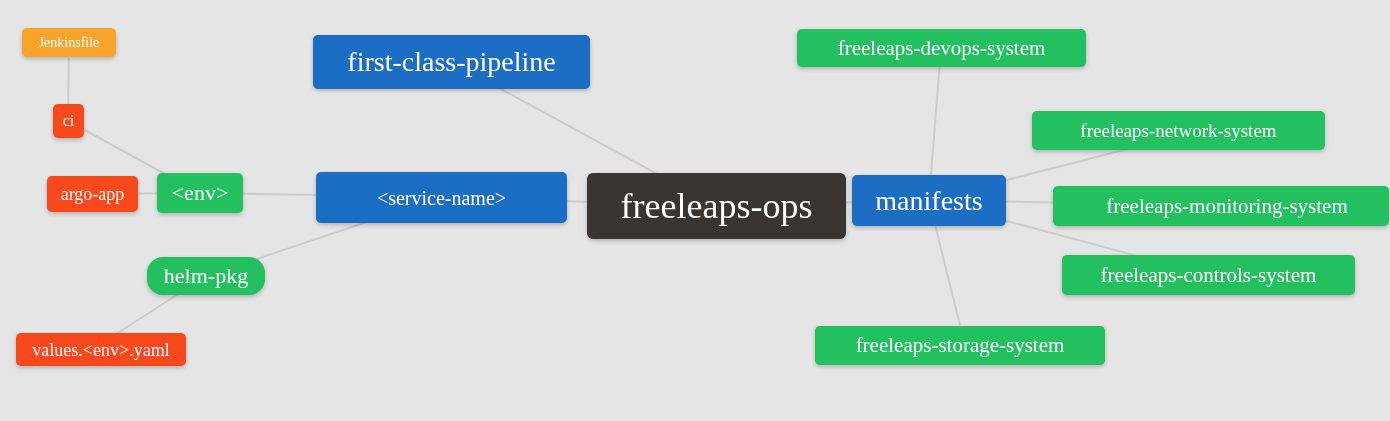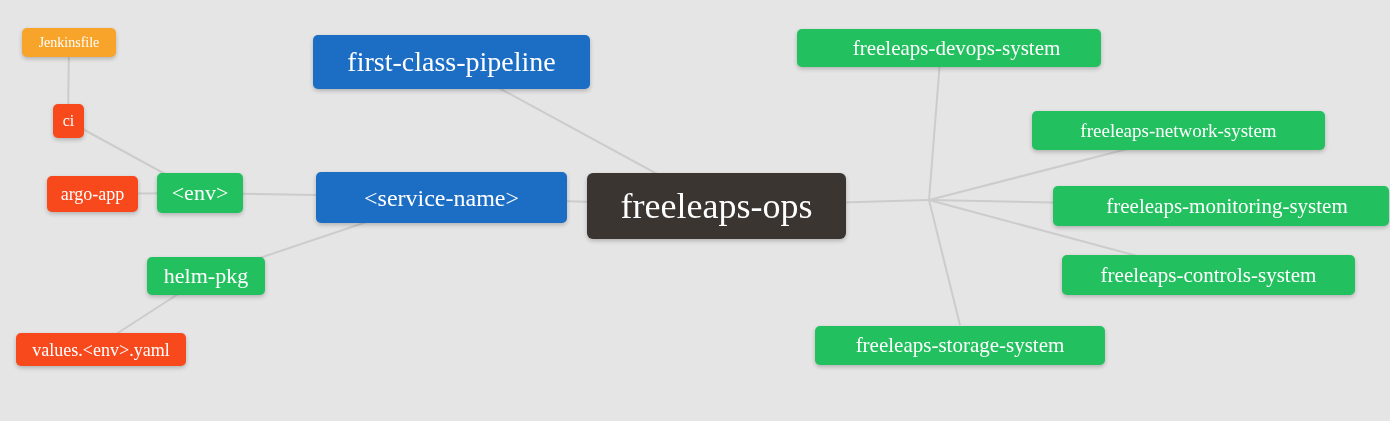--- a/index.html
+++ b/index.html
@@ -48,24 +48,25 @@
     <line x1="929" y1="200" x2="1201" y2="130"></line>
     <line x1="929" y1="200" x2="1215" y2="206"></line>
     <line x1="929" y1="200" x2="1208" y2="275"></line>
     <line x1="929" y1="200" x2="960" y2="325"></line>
   </svg>
 
   <div class="node c-orange" style="left:22px;  top:28px;  width:94px;  height:29px; font-size:14px;">Jenkinsfile</div>
   <div class="node c-red" style="left:53px;  top:104px; width:31px;  height:34px; font-size:16px;text-align:right;">ci</div>
   <div class="node c-red" style="left:31px;  top:176px; width:91px;  height:36px; font-size:18px;margin-left:16px;">argo-app</div>
   <div class="node c-green" style="left:157px; top:173px; width:86px;  height:40px; font-size:22px;">&lt;env&gt;</div>
-  <div class="node c-green" style="left:147px; top:257px; width:118px; height:38px; font-size:22px;">helm-pkg</div>
+  <div class="node c-green" style="left:147px; top:257px; width:118px; height:38px; font-size:22px;border-radius:16px;">helm-pkg</div>
   <div class="node c-red" style="left:16px;   top:333px; width:170px; height:33px; font-size:18px;">values.&lt;env&gt;.yaml</div>
   <div class="node c-blue" style="left:313px; top:35px;  width:277px; height:54px; font-size:28px;">first-class-pipeline</div>
-  <div class="node c-blue" style="left:316px; top:172px; width:251px; height:51px; font-size:24px;">&lt;service-name&gt;</div>
+  <div class="node c-blue" style="left:316px; top:172px; width:251px; height:51px; font-size:20px;">&lt;service-name&gt;</div>
   <div class="node c-root" style="left:587px; top:173px; width:259px; height:66px; font-size:36px;">freeleaps-ops</div>
-  <div class="node c-green" style="left:797px; top:29px;  width:289px; height:38px; font-size:21px;padding-left:15px;">freeleaps-devops-system</div>
+  <div class="node c-blue" style="left:852px; top:175px; width:154px; height:51px; font-size:28px;">manifests</div>
+  <div class="node c-green" style="left:797px; top:29px;  width:289px; height:38px; font-size:21px;">freeleaps-devops-system</div>
   <div class="node c-green" style="left:1032px;top:111px; width:293px; height:39px; font-size:19px;">freeleaps-network-system</div>
   <div class="node c-green" style="left:1053px;top:186px; width:324px; height:40px; font-size:21px;padding-left:12px;">freeleaps-monitoring-system</div>
   <div class="node c-green" style="left:1062px;top:255px; width:293px; height:40px; font-size:21px;">freeleaps-controls-system</div>
   <div class="node c-green" style="left:815px; top:306px; width:290px; height:39px; font-size:21px;margin-top:20px;">freeleaps-storage-system</div>
 
 </div>
 
 </body></html>

